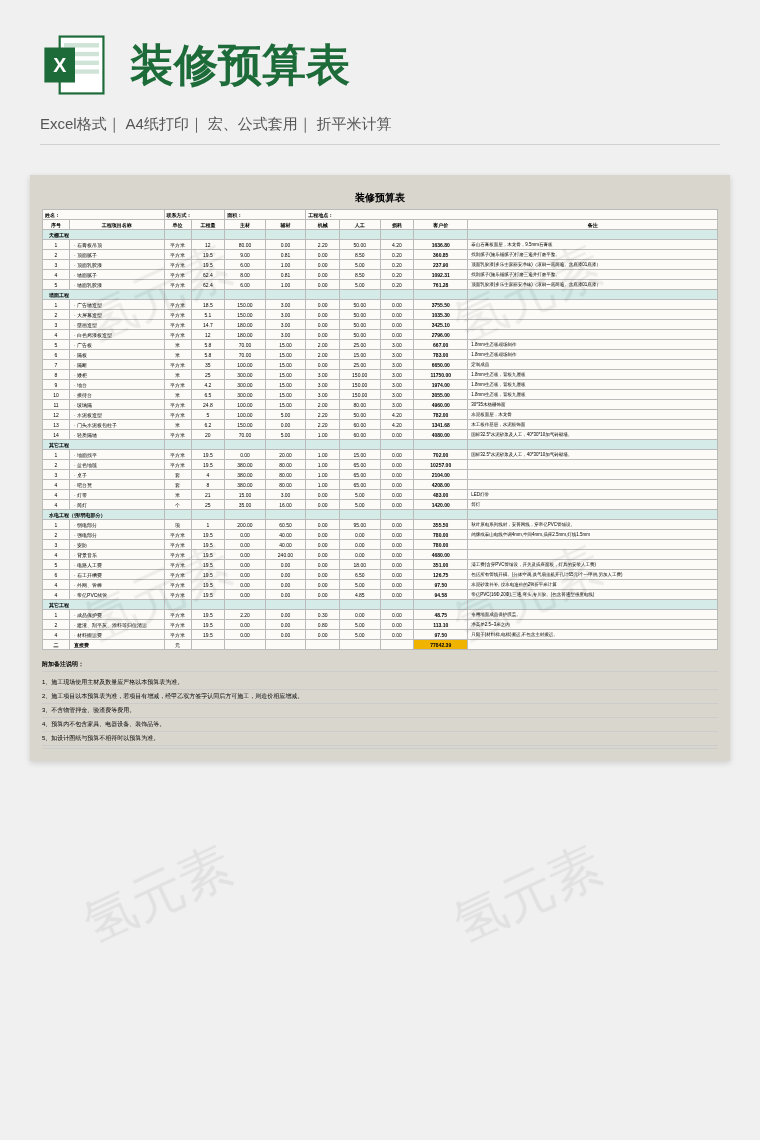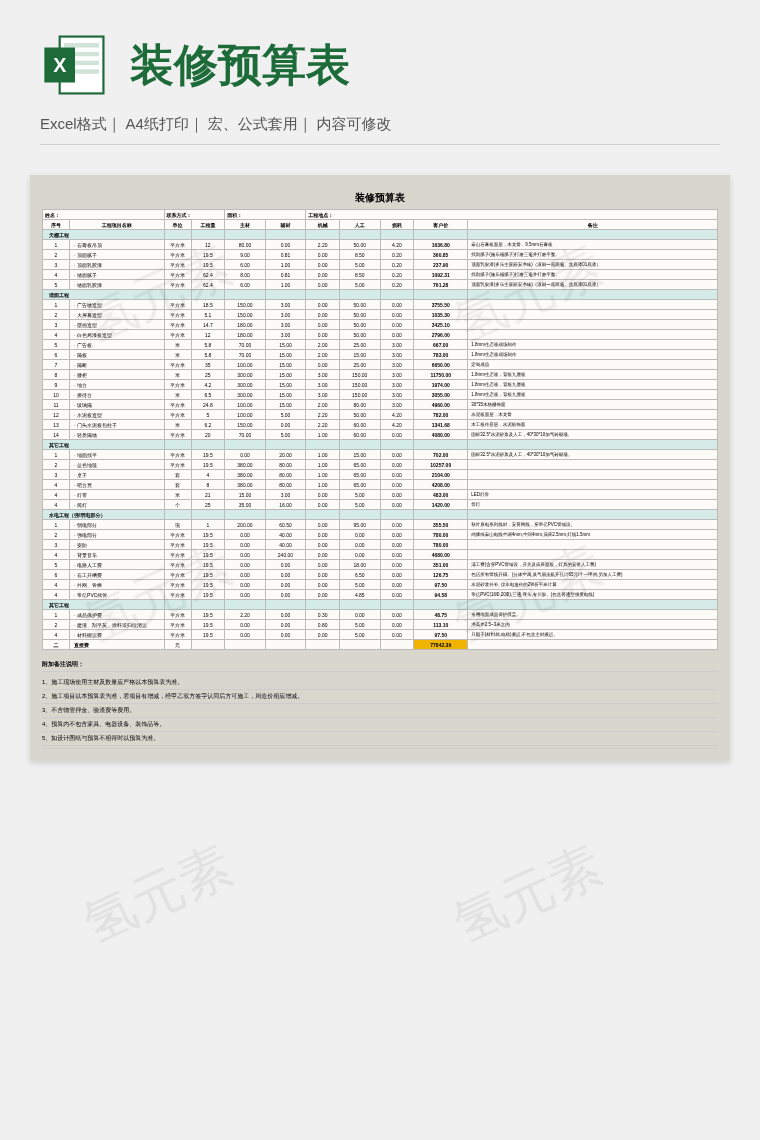--- a/index.html
+++ b/index.html
@@ -36,21 +36,21 @@
         <rect x="22" y="12" width="32" height="4" fill="#cfe3d6"></rect>
         <rect x="22" y="20" width="32" height="4" fill="#cfe3d6"></rect>
         <rect x="22" y="28" width="32" height="4" fill="#cfe3d6"></rect>
         <rect x="22" y="36" width="32" height="4" fill="#cfe3d6"></rect>
         <rect x="4" y="16" width="28" height="32" fill="#1e6b3a"></rect>
         <text x="18" y="38" text-anchor="middle" fill="#fff" font-size="18" font-weight="700">X</text>
       </svg>
   </div>
   <div class="main-title">装修预算表</div>
 </div>
-<div class="meta-line">Excel格式｜ A4纸打印｜ 宏、公式套用｜ 内容可修改</div>
+<div class="meta-line">Excel格式｜ A4纸打印｜ 宏、公式套用｜ 折平米计算</div>
 <div class="divider"></div>
 
 <div class="sheet-wrap">
   <div class="sheet-title">装修预算表</div>
   <table>
     <tbody>
         <tr class="info-row">
       <td colspan="2">姓名：</td>
       <td colspan="2">联系方式：</td>
       <td colspan="2">面积：</td>

